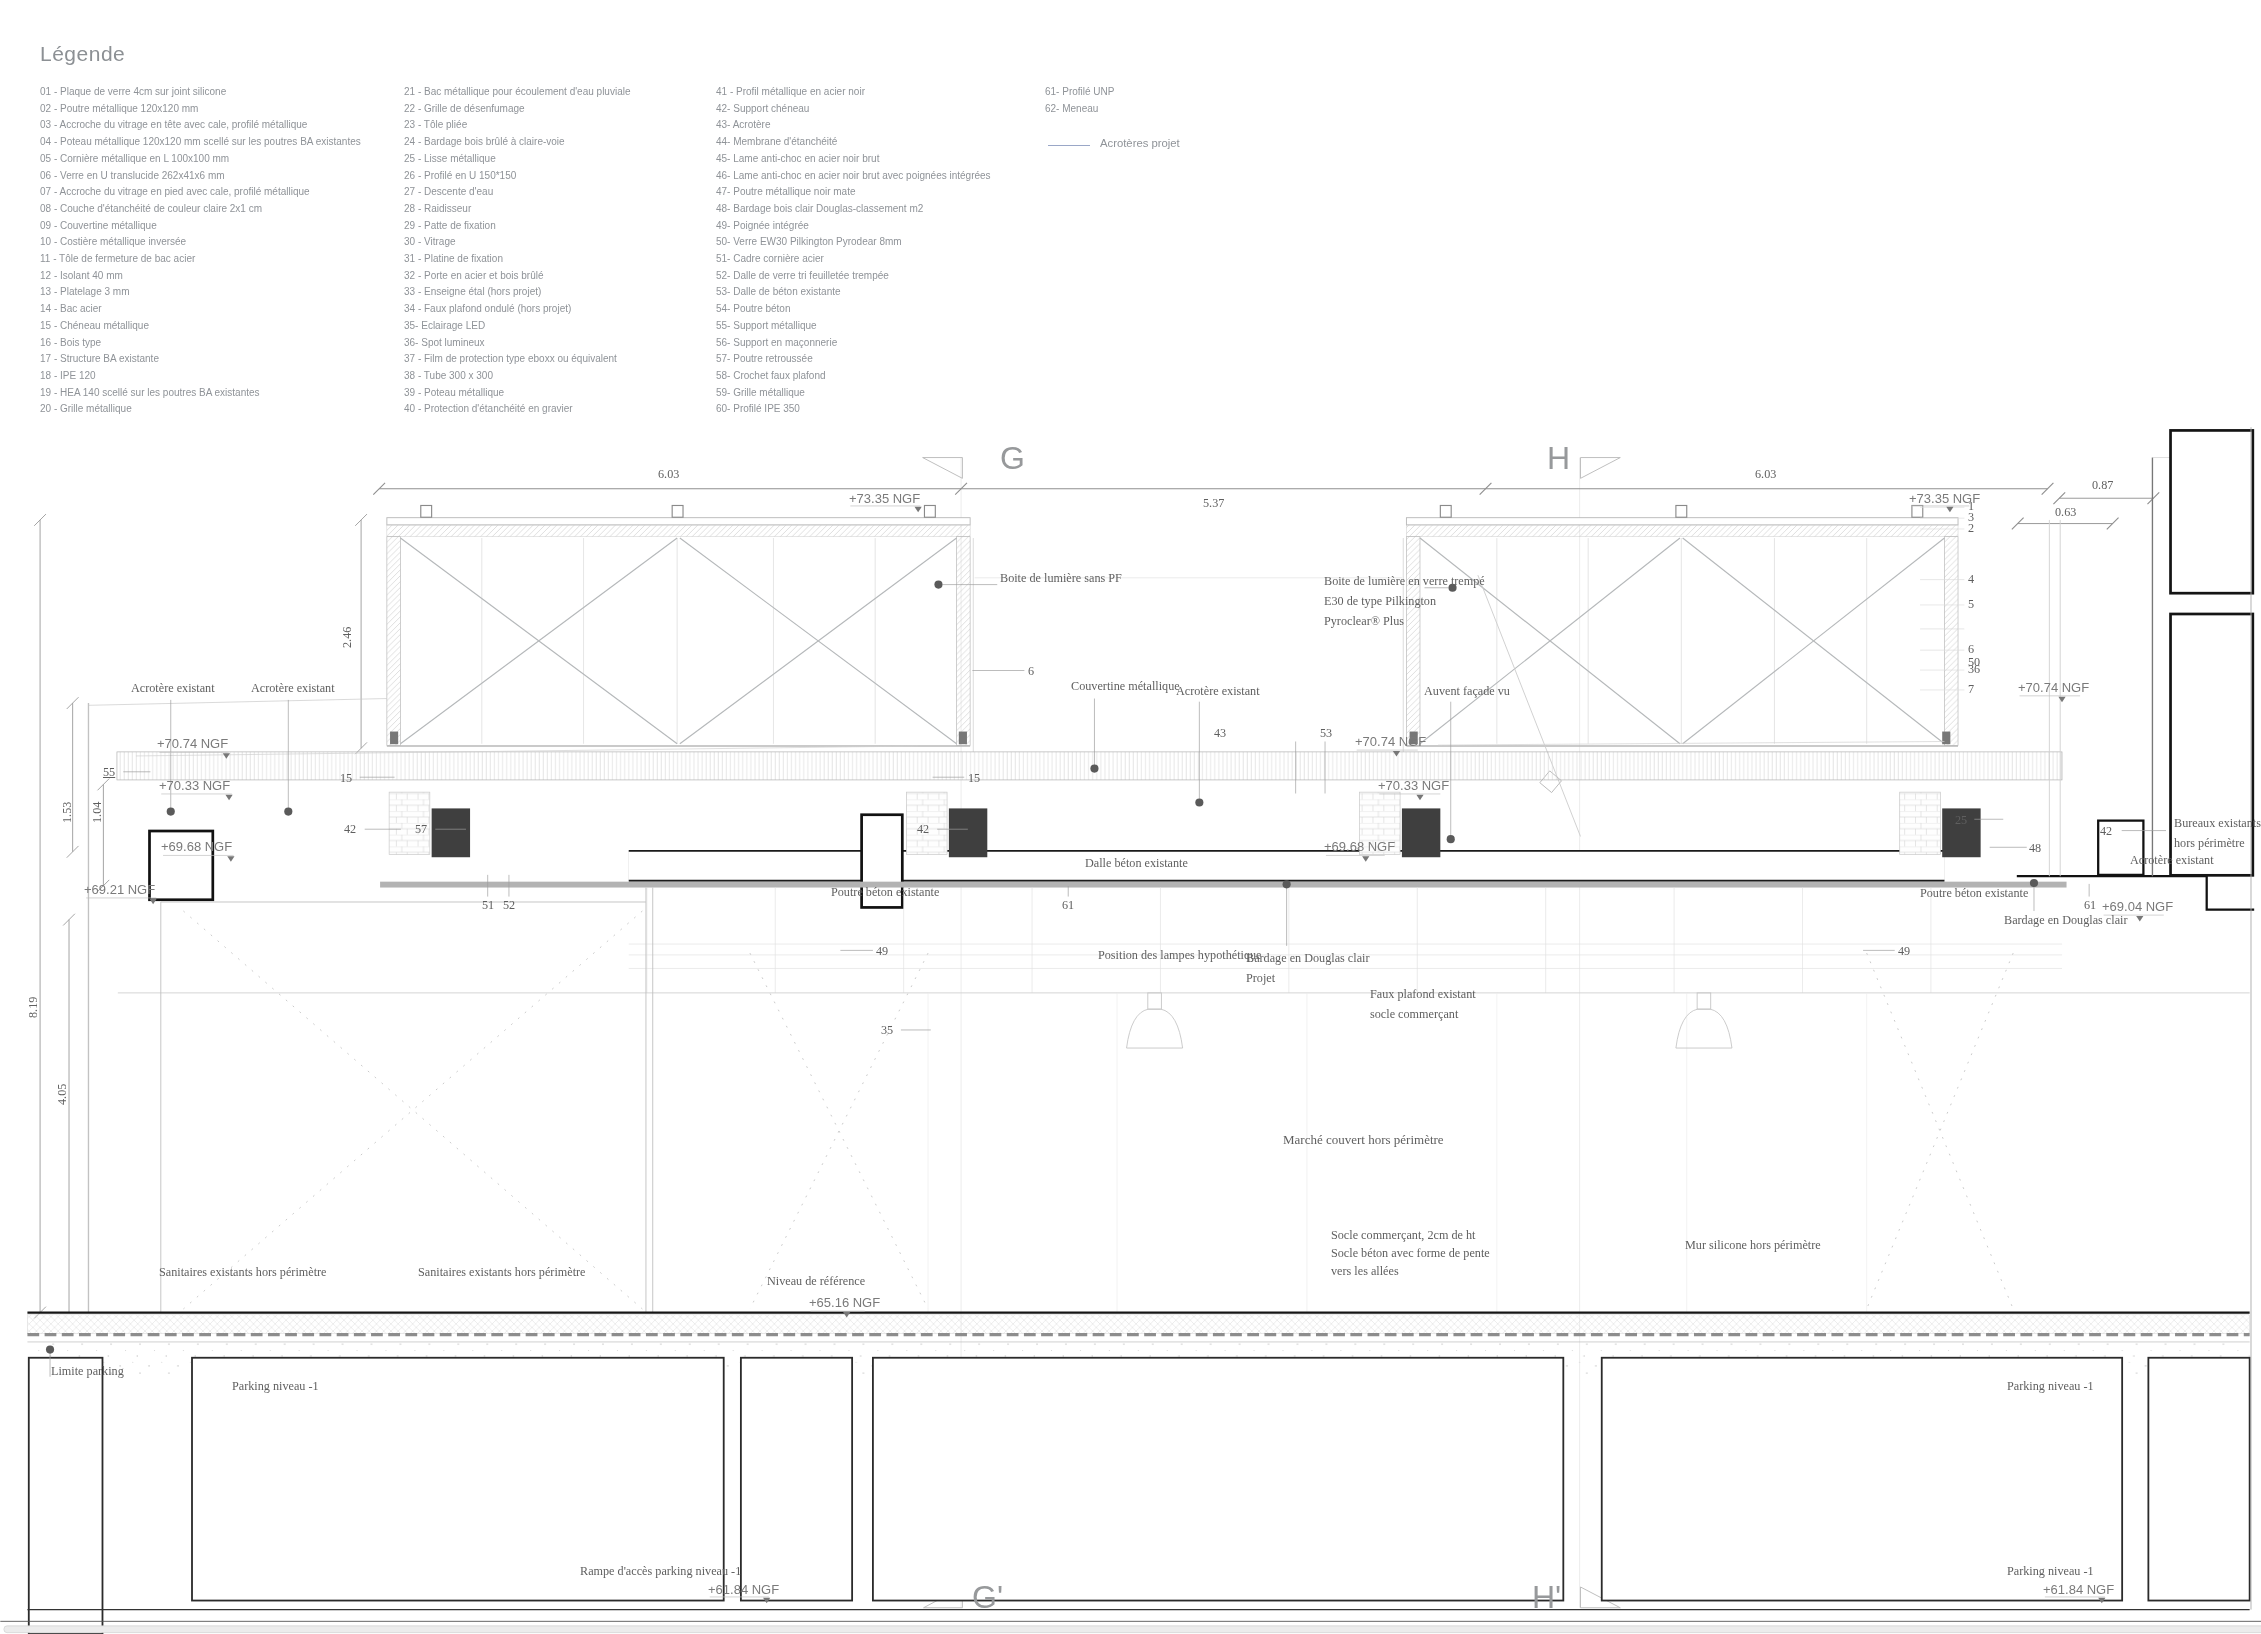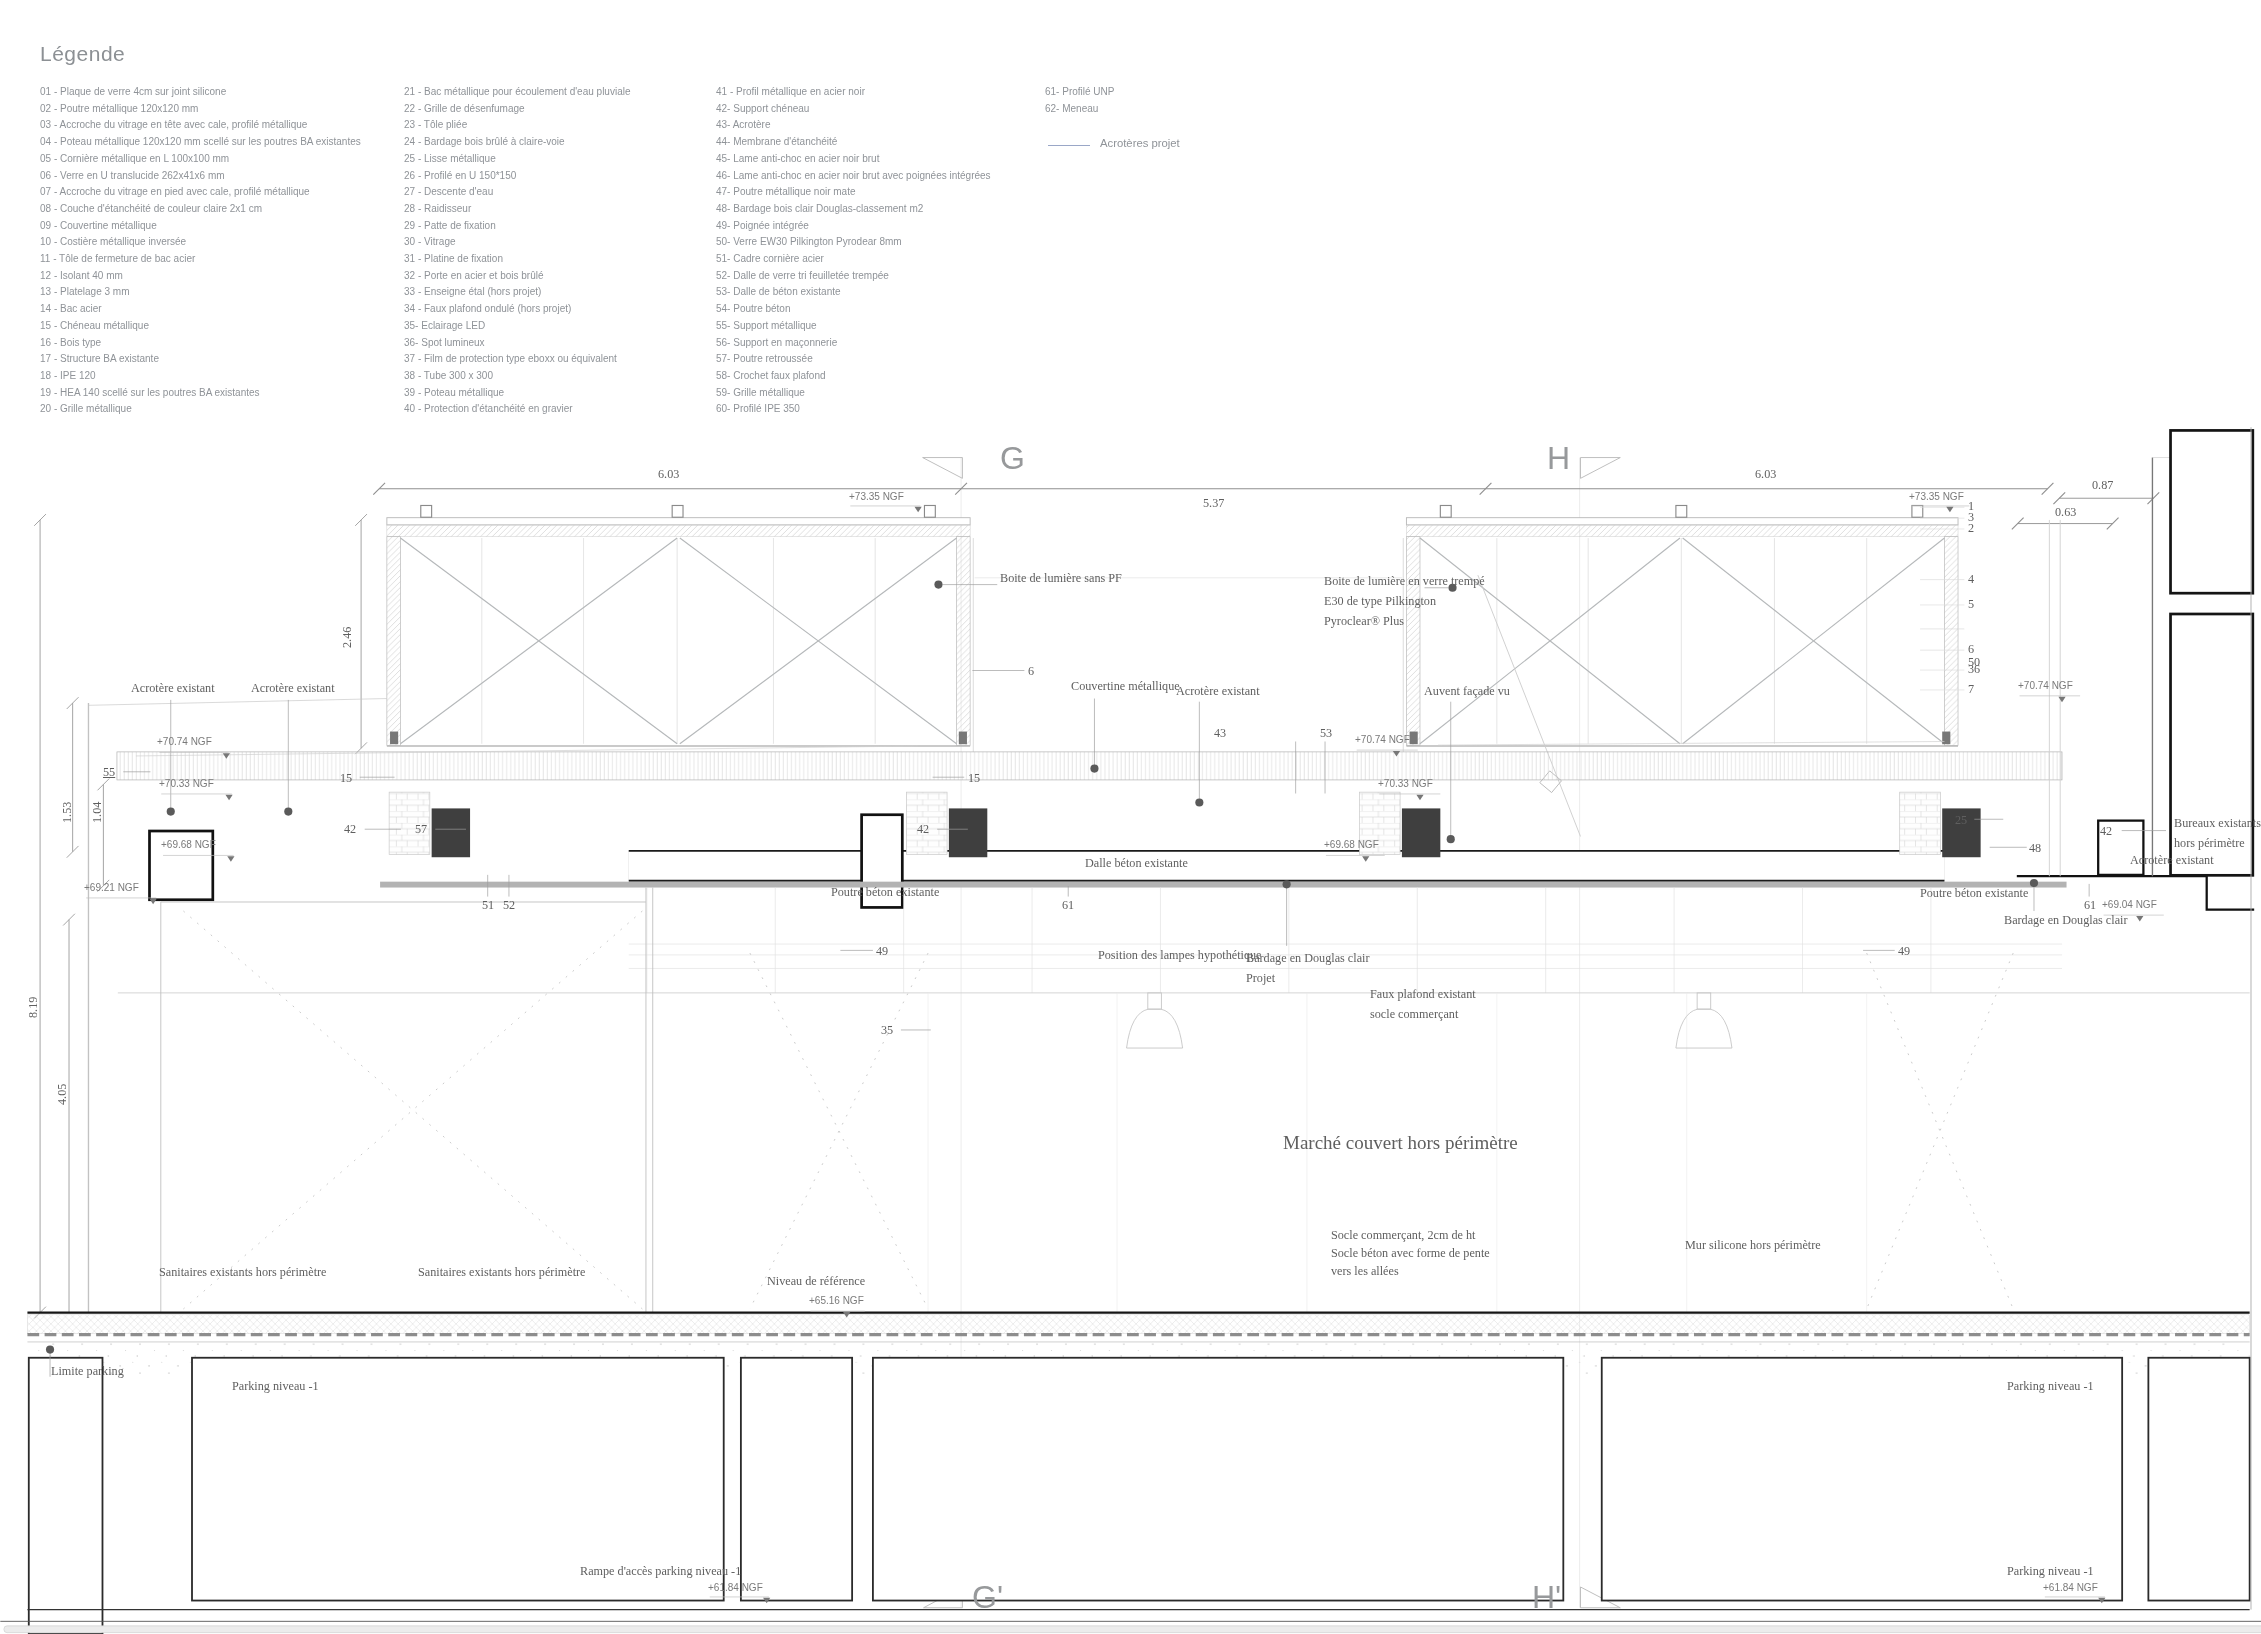--- a/index.html
+++ b/index.html
@@ -10,21 +10,21 @@
   .lg-col{position:absolute;top:84px;color:#8f9398;font-size:10px;line-height:16.7px;white-space:nowrap;}
   #lg-col-0{left:40px;}
   #lg-col-1{left:404px;}
   #lg-col-2{left:716px;}
   #lg-col-3{left:1045px;}
   .lg-symbol-line{position:absolute;left:1048px;top:145px;width:42px;height:0.9px;background:#9aa7c7;}
   .lg-symbol-label{position:absolute;left:1100px;top:137px;font-size:11.3px;color:#8f9398;white-space:nowrap;}
   #ann-layer{position:absolute;left:0;top:0;width:2292px;height:1634px;}
   .ann{position:absolute;white-space:nowrap;color:#5f5f5f;transform-origin:left top;}
   .ann.serif{font-family:"Liberation Serif",serif;font-size:12.2px;}
-  .ann.sans{font-family:"Liberation Sans",sans-serif;font-size:10px;color:#7a7a7a;}
+  .ann.sans{font-family:"Liberation Sans",sans-serif;font-size:13px;color:#7a7a7a;}
 </style>
 </head>
 <body>
 
 <div id="sheet">
 
   <div class="lg-title">Légende</div>
   <div id="lg-col-0" class="lg-col">
       <div class="lg-item">01 - Plaque de verre 4cm sur joint silicone</div>
       <div class="lg-item">02 - Poutre métallique 120x120 mm</div>
@@ -605,21 +605,21 @@
         <div>Bardage en Douglas clair</div>
         <div>Projet</div>
       </div>
       <div class="ann serif" style="left: 1370px; top: 984px; line-height: 20px;">
         <div>Faux plafond existant</div>
         <div>socle commerçant</div>
       </div>
       <div class="ann serif" style="left: 881px; top: 1023px;">
         <div>35</div>
       </div>
-      <div class="ann serif" style="left: 1283px; top: 1132px; font-size: 19px;">
+      <div class="ann serif" style="left: 1283px; top: 1132px; font-size: 13px;">
         <div>Marché couvert hors périmètre</div>
       </div>
       <div class="ann serif" style="left: 1287px; top: 1226px; line-height: 18px; margin-left: 44px;">
         <div>Socle commerçant, 2cm de ht</div>
         <div>Socle béton avec forme de pente</div>
         <div>vers les allées</div>
       </div>
       <div class="ann serif" style="left: 1685px; top: 1238px;">
         <div>Mur silicone hors périmètre</div>
       </div>

